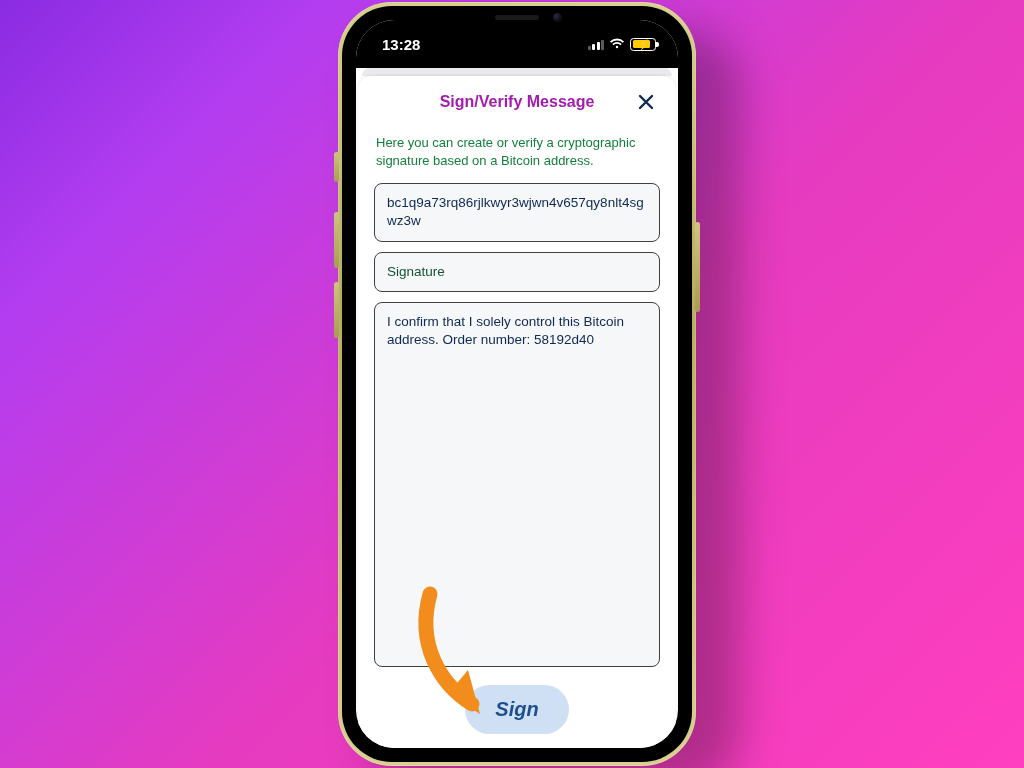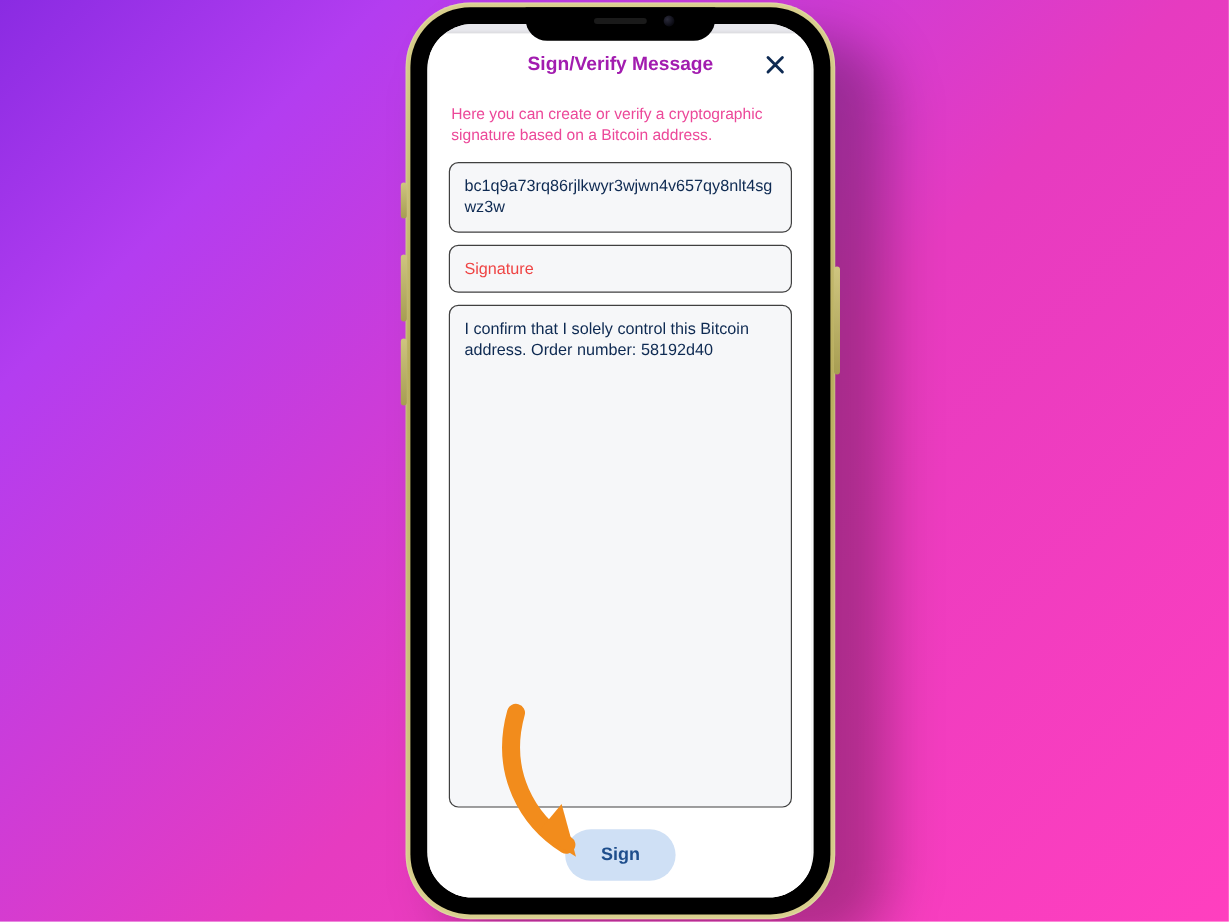--- a/index.html
+++ b/index.html
@@ -135,55 +135,56 @@
     color: #a21caf; font-weight: 700; font-size: 16px;
   }
   .close-btn {
     position: absolute; right: 0; top: 50%; transform: translateY(-50%);
     width: 28px; height: 28px; display:flex; align-items:center; justify-content:center;
     color: #0e2a52; cursor: pointer;
   }
   .close-btn svg { width: 16px; height: 16px; stroke: #0e2a52; stroke-width: 2.4; }
 
   .intro {
-    color: #ec4899; font-size: 13px; line-height: 1.35;
+    color: #15803d; font-size: 13px; line-height: 1.35;
     margin: 10px 2px 14px 2px;
   }
 
   .field {
     width: 100%;
     background: #f6f7f9;
     border: 1px solid #404040;
     border-radius: 8px;
     font-size: 13.5px;
     color: #0e2a52;
     padding: 10px 12px;
     margin-bottom: 10px;
     font-family: inherit;
     resize: none;
     outline: none;
     word-break: break-all;
   }
-  .field.placeholder { color: #ef4444; }
+  .field.placeholder { color: #14532d; }
   .field.addr { line-height: 1.35; min-height: 46px; }
   .field.sig-f { height: 40px; display:flex; align-items:center; }
   .field.msg { flex: 1; min-height: 200px; line-height: 1.4; word-break: normal; }
 
   .pill-row {
     display:flex; justify-content:center; margin-top: 8px;
   }
   .pill {
     display:flex; background:#cfe0f5; border-radius: 999px;
     padding: 4px; gap: 2px;
   }
   .pill button {
     border:none; background:transparent; color:#1e4e8c;
-    font-size: 15px; font-weight: 600;
+    font-size: 20px; font-weight: 600;
     padding: 9px 26px; border-radius: 999px; cursor:pointer;
     font-family: inherit;
+    font-style: italic;
   }
 
   
   .arrow-overlay {
     position: absolute;
     left: 52px; bottom: 22px;
     width: 120px; height: 140px;
     pointer-events: none;
     z-index: 40;
   }
@@ -200,20 +201,40 @@
   <span class="side-btn b3"></span>
   <span class="side-btn b4"></span>
 
   <div class="bezel">
     <div class="notch">
         <span class="cam"></span>
       </div>
 
     <div class="screen">
 
+      <div class="statusbar">
+        <span>13:28</span>
+        <div class="status-right">
+          <span class="sig">
+            <i class="dim"></i>
+              <i></i>
+              <i></i>
+              <i class="dim"></i>
+          </span>
+          <span class="wifi">
+            <svg viewBox="0 0 16 12">
+                <path d="M8 10.2a1.2 1.2 0 100-2.4 1.2 1.2 0 000 2.4zM3.3 5.9a6.6 6.6 0 019.4 0l-1.3 1.3a4.8 4.8 0 00-6.8 0L3.3 5.9zM.9 3.5a10 10 0 0114.2 0l-1.3 1.3a8.2 8.2 0 00-11.6 0L.9 3.5z" fill="#fff"></path>
+              </svg>
+          </span>
+          <span class="batt">
+            <span class="fill"></span>
+              <span class="bolt">⚡</span>
+          </span>
+        </div>
+      </div>
 
       <div class="backdrop-strip"></div>
 
       <div class="sheet">
 
         <div class="sheet-header">
           <div class="sheet-title">Sign/Verify Message</div>
           <div class="close-btn">
             <svg viewBox="0 0 16 16">
                 <path d="M2 2 L14 14 M14 2 L2 14" fill="none" stroke-linecap="round"></path>

